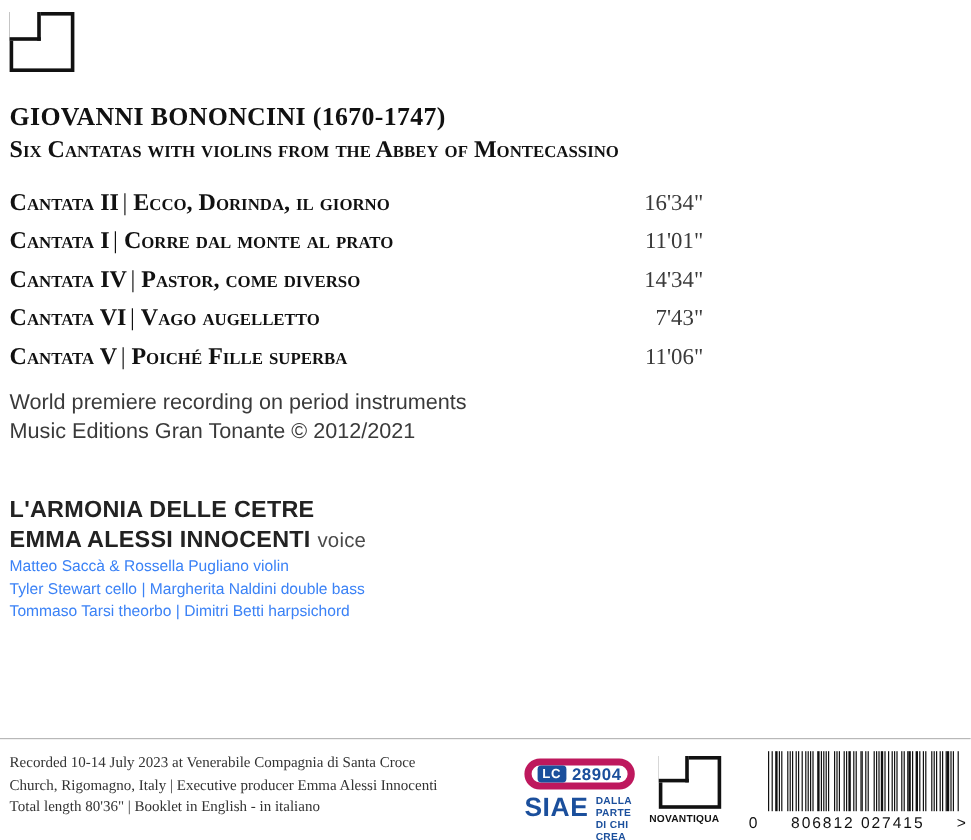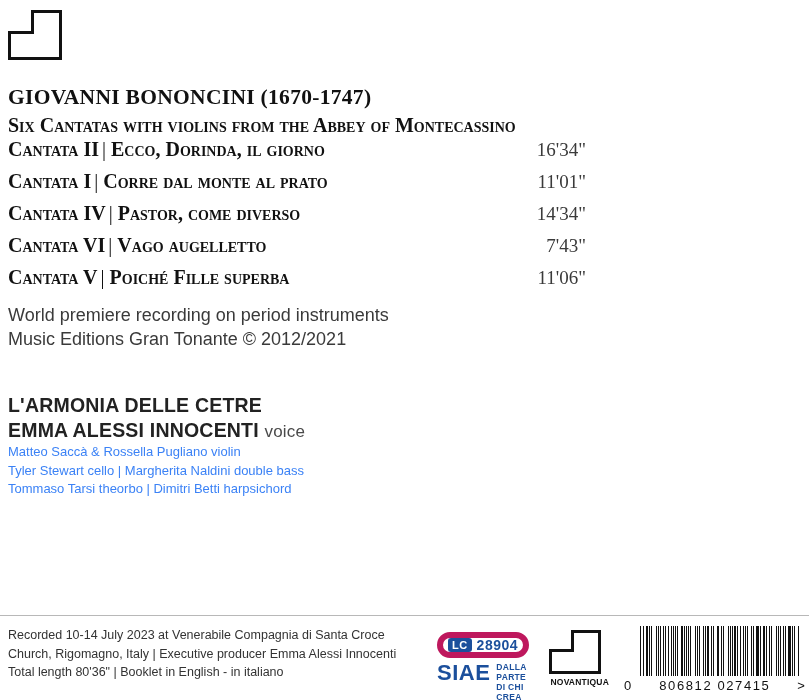--- a/index.html
+++ b/index.html
@@ -65,20 +65,21 @@
     font-family: "Liberation Serif", serif;
     font-size: 20px;
     font-weight: bold;
     color: #111;
     line-height: 1.25;
     margin-top: 2px;
     font-variant: small-caps;
   }
 
   .tracklist {
+    margin-top: 20px;
   }
   .track {
     display: flex;
     align-items: baseline;
     height: 32px;
   }
   .track-title {
     font-family: "Liberation Serif", serif;
     font-size: 20px;
     font-weight: bold;
@@ -143,20 +144,21 @@
     border-top: 1px solid #b8b8b8;
   }
   .credits {
     position: absolute;
     left: 8px;
     top: 10px;
     width: 420px;
     font-size: 12.5px;
     color: #333;
     line-height: 1.48;
+    font-family: Liberation Serif, serif;
   }
 
   
   .lc-box {
     position: absolute;
     left: 437px;
     top: 16px;
     width: 92px;
     height: 26px;
     border: 6px solid #be185d;
@@ -234,21 +236,21 @@
     background: #fff;
     border-right: 3px solid #111;
     border-bottom: 3px solid #111;
     box-sizing: border-box;
   }
   .nov-label {
     position: absolute;
     left: 0;
     top: 47px;
     width: 68px;
-    text-align: right;
+    text-align: left;
     font-size: 8.5px;
     font-weight: bold;
     letter-spacing: 0.2px;
     color: #111;
   }
 
   
   .barcode {
     position: absolute;
     left: 640px;

